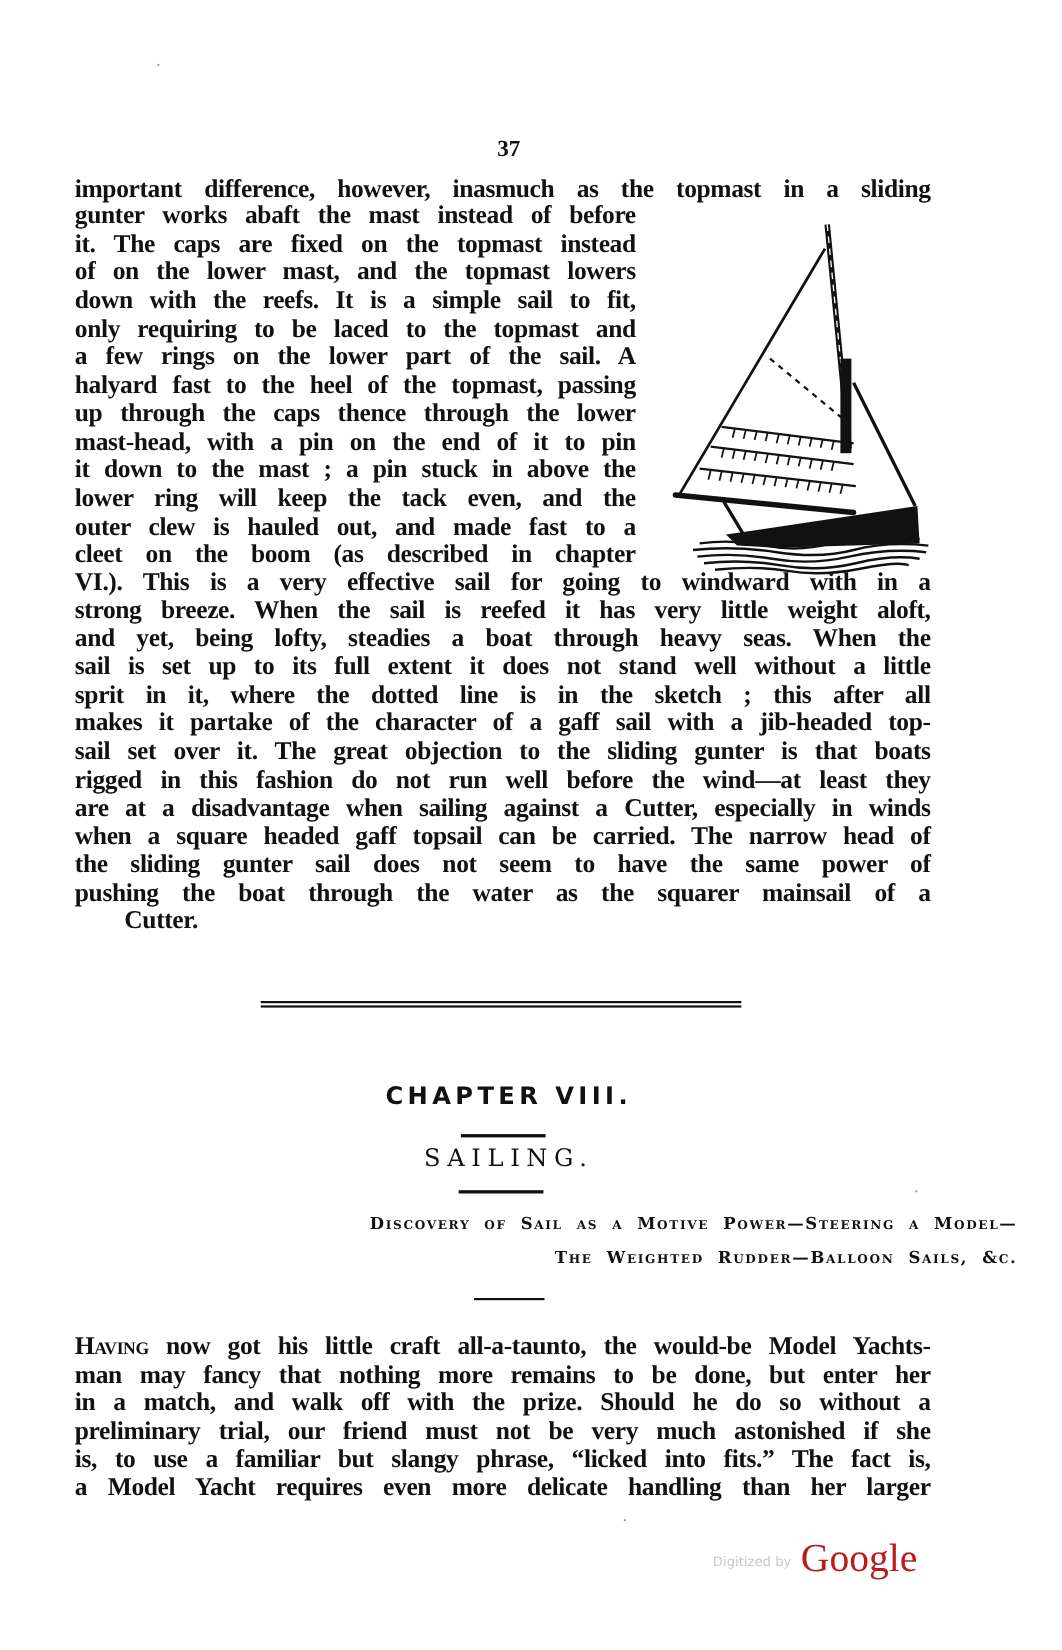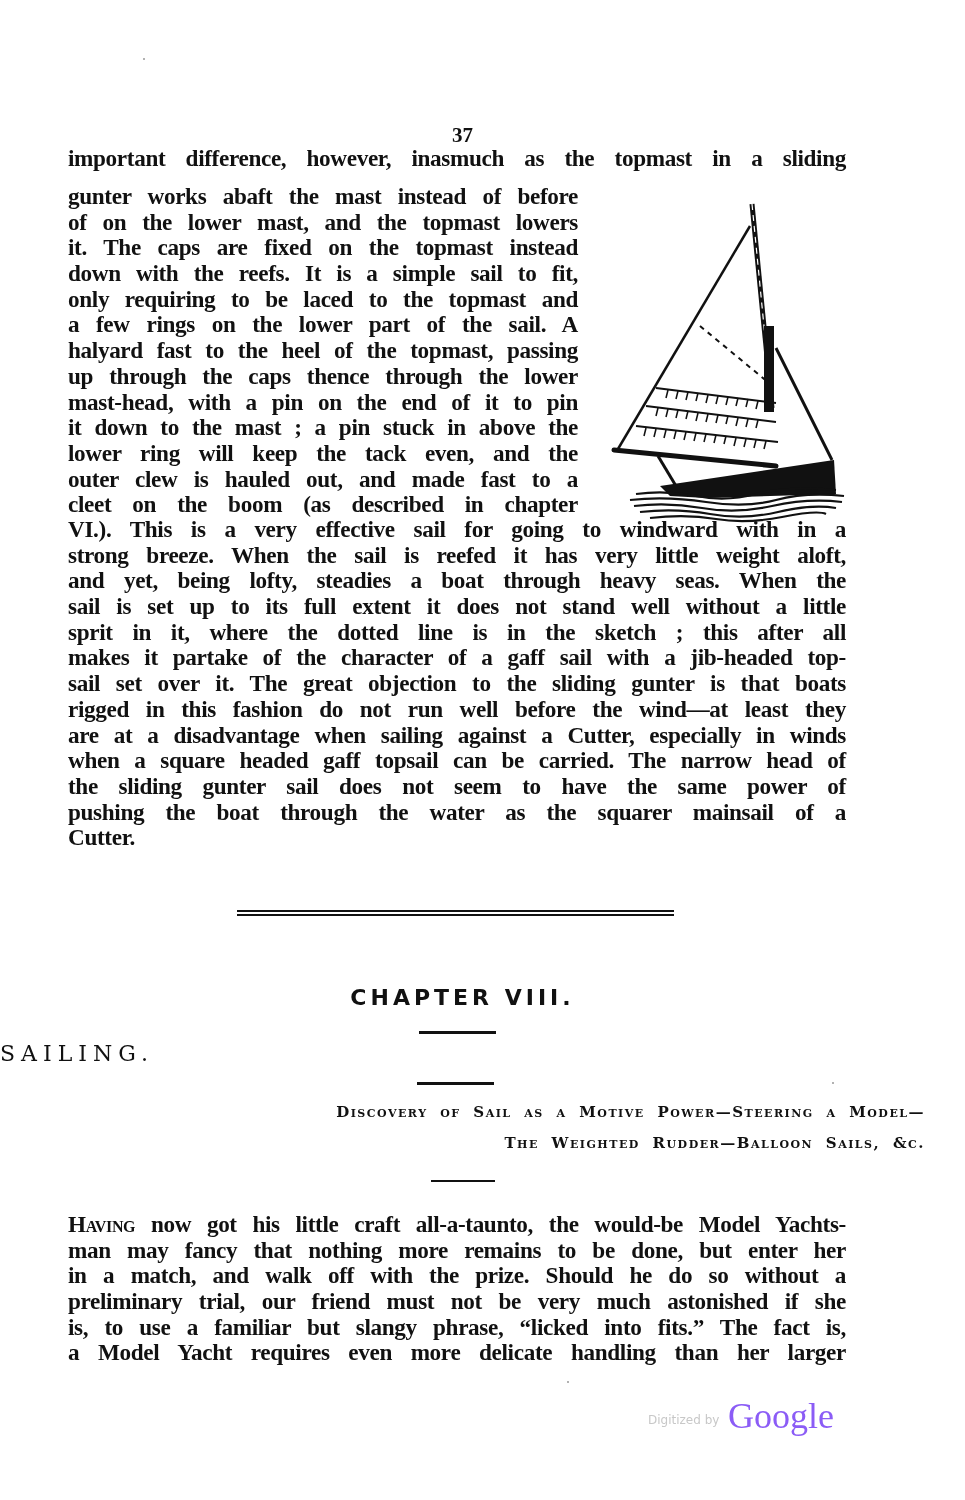--- a/index.html
+++ b/index.html
@@ -36,24 +36,25 @@
   }
   .line {
     display: block;
     white-space: nowrap;
     text-align: justify;
     text-align-last: justify;
     height: 25.7px;
   }
   .line.last {
     text-align-last: left;
+    margin-left: 45px;
   }
   .full .line { width: 778px; }
   .narrow .line { width: 510px; }
-  #top-block { top: 146px; }
+  #top-block { top: 160px; }
   #figure-block { top: 184px; }
   #after-block { top: 517px; }
 
   .figure {
     position: absolute;
     left: 606px;
     top: 198px;
     width: 250px;
     height: 326px;
   }
@@ -92,20 +93,21 @@
   }
   #rule-1 { top: 1031px; left: 419px; width: 77px; }
   #rule-2 { top: 1082px; left: 417px; width: 77px; }
   #rule-3 { top: 1180px; left: 431px; width: 64px; height: 2px; }
 
   .chapter-subtitle {
     position: absolute;
     top: 1041px;
     left: 0;
     width: 925px;
+    text-align: center;
     font-family: "DejaVu Serif", serif;
     font-size: 22px;
     letter-spacing: 6px;
   }
   .synopsis {
     position: absolute;
     left: 0;
     width: 925px;
     text-align: right;
     font-family: "DejaVu Serif", serif;
@@ -137,21 +139,21 @@
     position: absolute;
     left: 0;
     top: 18px;
   }
   .watermark .brand {
     font-family: "Liberation Serif", serif;
     font-size: 36px;
     position: absolute;
     left: 80px;
     top: 0;
-    color: #8b5cf6;
+    color: #b91c1c;
   }
   .speck {
     position: absolute;
     width: 2px;
     height: 2px;
     background: #999;
     border-radius: 1px;
   }
 </style>
 </head>
@@ -162,22 +164,22 @@
 <div class="speck" style="left:567px;top:1381px;"></div>
 
 <div class="page-number">37</div>
 
 <div class="block full" id="top-block">
   <span class="line">important difference, however, inasmuch as the topmast in a sliding</span>
 </div>
 
 <div class="block narrow" id="figure-block">
   <span class="line">gunter works abaft the mast instead of before</span>
+  <span class="line">it.  The caps are fixed on the topmast instead</span>
   <span class="line">of on the lower mast, and the topmast lowers</span>
-  <span class="line">it.  The caps are fixed on the topmast instead</span>
   <span class="line">down with the reefs.  It is a simple sail to fit,</span>
   <span class="line">only requiring to be laced to the topmast and</span>
   <span class="line">a few rings on the lower part of the sail.  A</span>
   <span class="line">halyard fast to the heel of the topmast, passing</span>
   <span class="line">up through the caps thence through the lower</span>
   <span class="line">mast-head, with a pin on the end of it to pin</span>
   <span class="line">it down to the mast ; a pin stuck in above the</span>
   <span class="line">lower ring will keep the tack even, and the</span>
   <span class="line">outer clew is hauled out, and made fast to a</span>
   <span class="line">cleet on the boom (as described in chapter</span>

